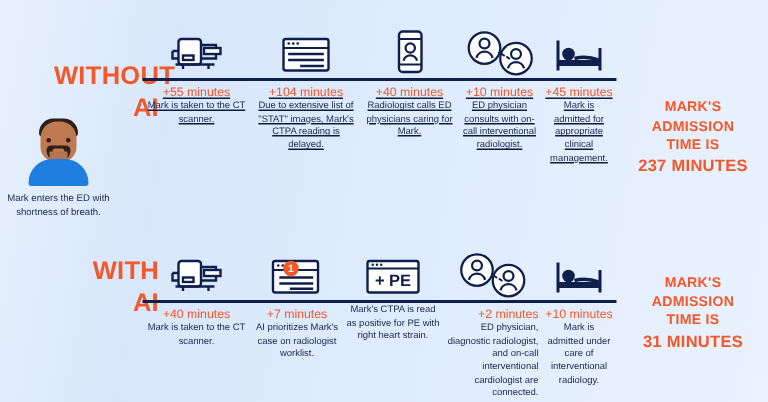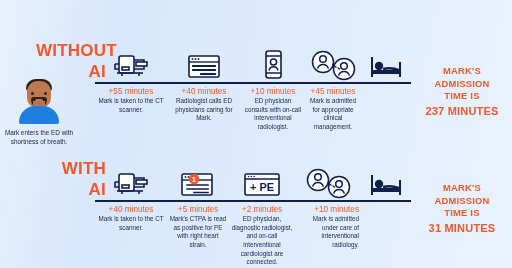--- a/index.html
+++ b/index.html
@@ -110,29 +110,29 @@
     position: absolute;
     width: 70px;
     text-align: right;
     font-size: 17px;
     font-weight: 700;
     color: #f4572a;
     line-height: 1.25;
     letter-spacing: 0.2px;
   }
   .row-label.top { left: 36px; top: 40px; }
-  .row-label.bottom { left: 36px; top: 158px; }
+  .row-label.bottom { left: 36px; top: 170px; }
 
   
   .row {
     position: absolute;
     left: 95px;
     width: 316px;
   }
-  .row.top { top: 44px; }
+  .row.top { top: 14px; text-decoration: underline; }
   .row.bottom { top: 162px; }
 
   .steps {
     display: flex;
     align-items: flex-end;
     height: 38px;
   }
   .rule {
     height: 2px;
     background: #0f1f4b;
@@ -307,20 +307,24 @@
         </div>
       </div>
     </div>
     <div class="rule"></div>
     <div class="labels">
       <div class="step">
         <div class="step-time">+55 minutes</div>
         <div class="step-desc">Mark is taken to the CT scanner.</div>
       </div>
       <div class="step">
+        <div class="step-time">+104 minutes</div>
+        <div class="step-desc">Due to extensive list of "STAT" images, Mark's CTPA reading is delayed.</div>
+      </div>
+      <div class="step">
         <div class="step-time">+40 minutes</div>
         <div class="step-desc">Radiologist calls ED physicians caring for Mark.</div>
       </div>
       <div class="step">
         <div class="step-time">+10 minutes</div>
         <div class="step-desc">ED physician consults with on-call interventional radiologist.</div>
       </div>
       <div class="step">
         <div class="step-time">+45 minutes</div>
         <div class="step-desc">Mark is admitted for appropriate clinical management.</div>
@@ -406,21 +410,24 @@
         </div>
       </div>
     </div>
     <div class="rule"></div>
     <div class="labels">
       <div class="step">
         <div class="step-time">+40 minutes</div>
         <div class="step-desc">Mark is taken to the CT scanner.</div>
       </div>
       <div class="step">
-        <div class="step-time">+5 minutes</div>
+        <div class="step-time">+7 minutes</div>
+        <div class="step-desc">AI prioritizes Mark's case on radiologist worklist.</div>
+      </div>
+      <div class="step">
         <div class="step-desc">Mark's CTPA is read as positive for PE with right heart strain.</div>
       </div>
       <div class="step">
         <div class="step-time">+2 minutes</div>
         <div class="step-desc">ED physician, diagnostic radiologist, and on-call interventional cardiologist are connected.</div>
       </div>
       <div class="step">
         <div class="step-time">+10 minutes</div>
         <div class="step-desc">Mark is admitted under care of interventional radiology.</div>
       </div>

